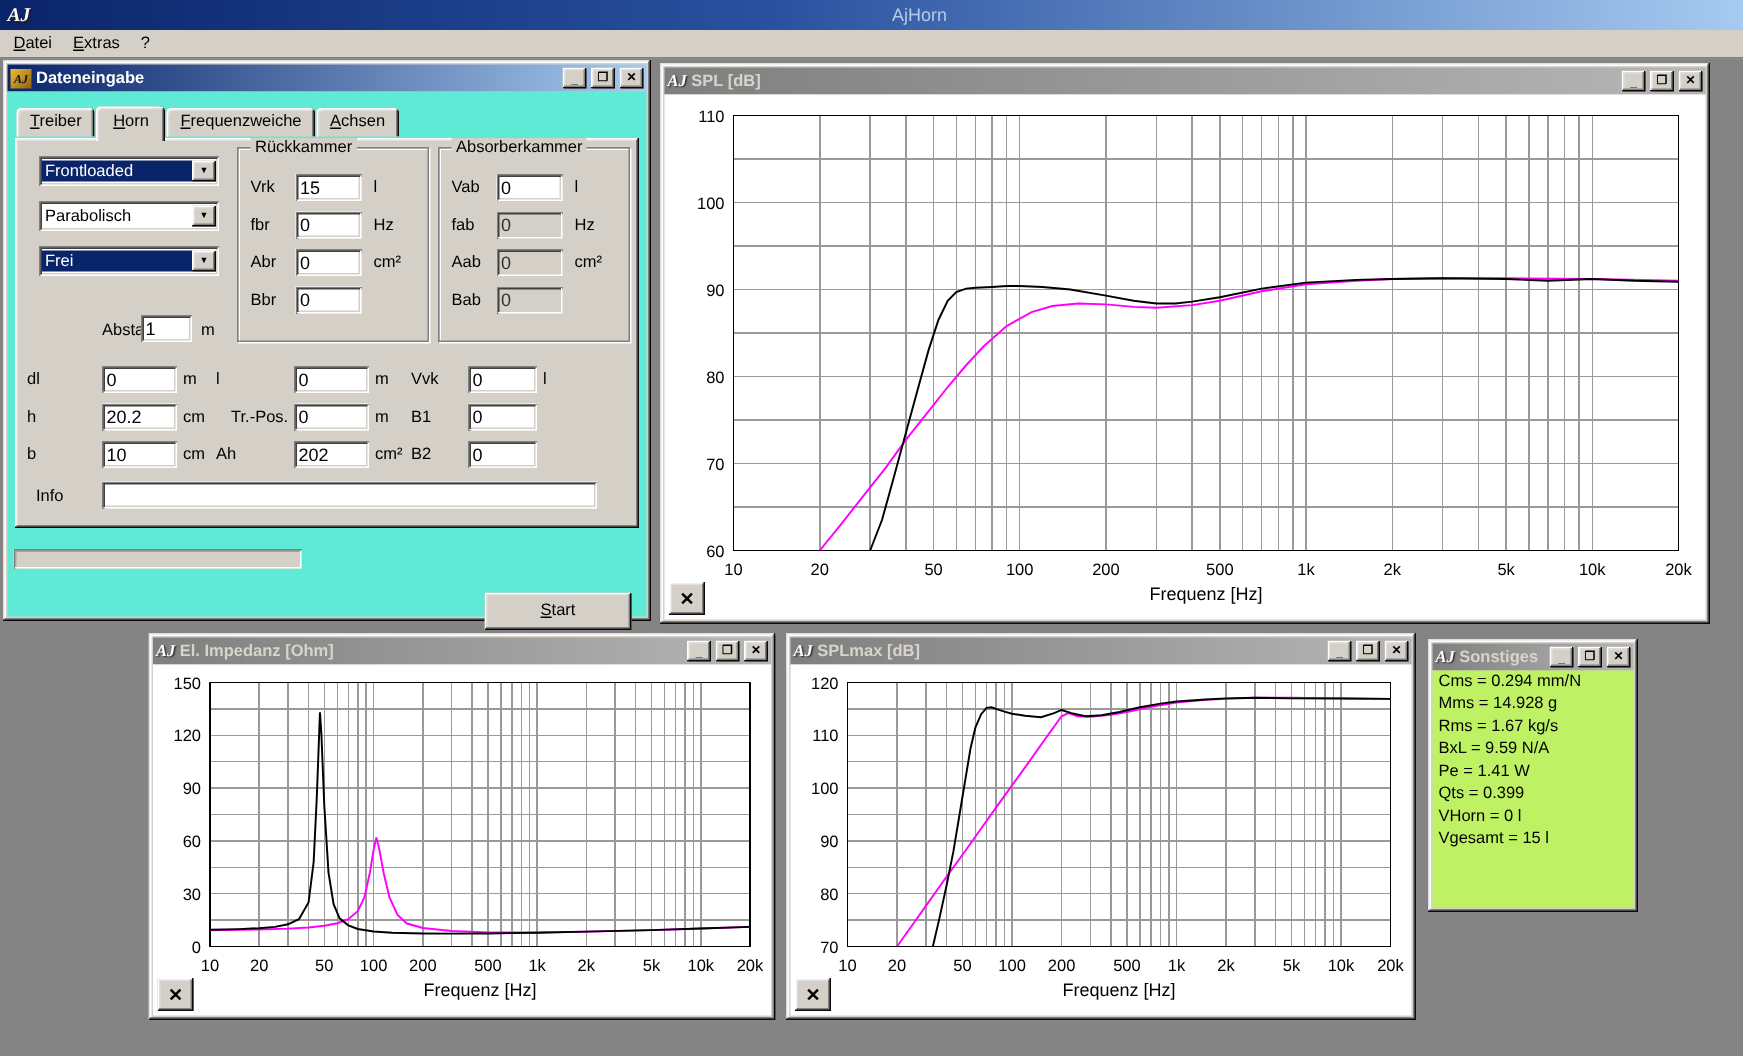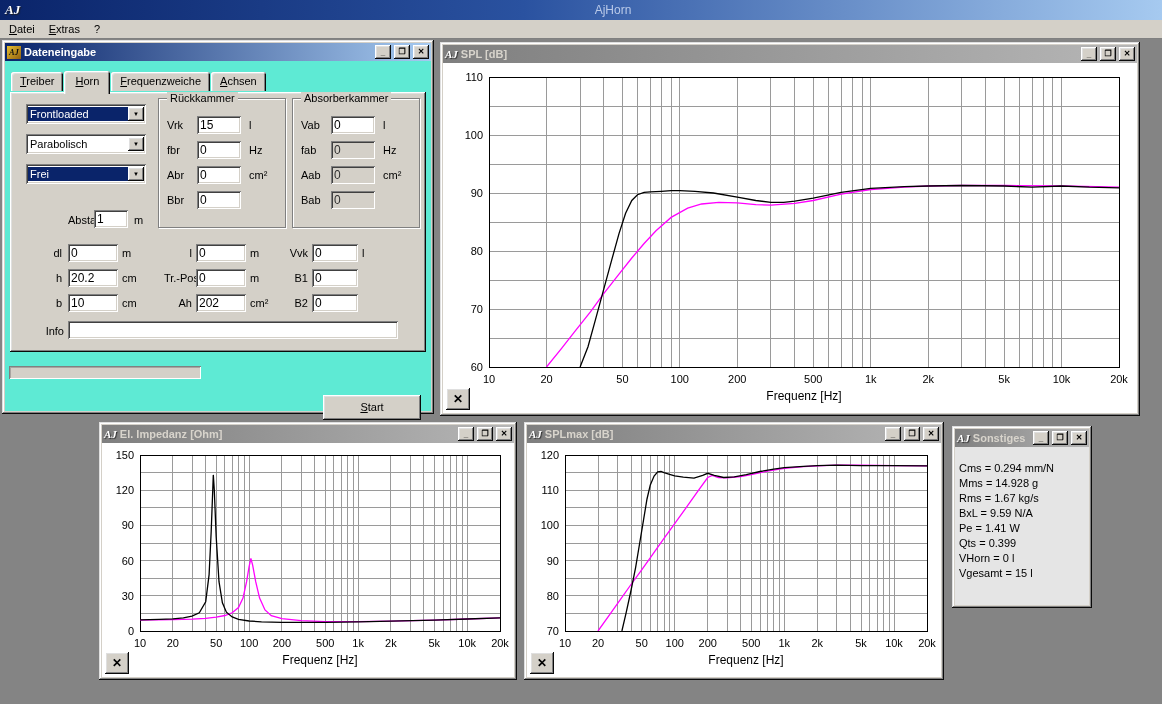--- a/index.html
+++ b/index.html
@@ -48,41 +48,41 @@
   .tabs { position:absolute; left:6px; top:10px; display:flex; align-items:flex-end; z-index:2; }
   .tab { display:block; font-size:11px; padding:3px 9px 4px; background:#d4d0c8; color:#000;
     border-top-left-radius:3px; border-top-right-radius:3px; margin-right:1px;
     box-shadow: inset 1px 1px #fff, inset -1px 0 #0a0a0a, inset 2px 2px #dfdfdf, inset -2px 0 #808080; }
   .tab.active { padding:4px 11px 7px; margin-bottom:-3px; position:relative; z-index:3; }
   .tabpanel { position:absolute; left:5px; top:31px; width:416px; height:260px; background:#d4d0c8;
     box-shadow: inset -1px -1px #0a0a0a, inset 1px 1px #fff, inset -2px -2px #808080, inset 2px 2px #dfdfdf; }
 
   
   .lbl { position:absolute; font-size:11px; line-height:13px; color:#000; white-space:nowrap; }
-  .lbl.r { text-align:right; }
+  .lbl.r { text-align:left; }
   .tin { position:absolute; height:18px; font-size:12px; font-family:inherit; background:#fff; color:#000;
     border:none; outline:none; padding:1px 3px;
     box-shadow: inset 1px 1px #808080, inset -1px -1px #fff, inset 2px 2px #404040, inset -2px -2px #d4d0c8; }
   .tin.dis { background:#d4d0c8; color:#303030; }
   .combo { position:absolute; width:120px; height:20px; background:#fff; display:flex; align-items:center; padding:2px;
     box-shadow: inset 1px 1px #808080, inset -1px -1px #fff, inset 2px 2px #404040, inset -2px -2px #d4d0c8; }
   .combo .ctext { flex:1; font-size:11px; height:14px; line-height:14px; padding:0 2px; color:#000; white-space:nowrap; overflow:hidden; }
   .combo.sel .ctext { background:#0a246a; color:#fff; }
   .combo .cbtn { width:16px; height:14px; flex:none; background:#d4d0c8; color:#000;
     box-shadow: inset -1px -1px #0a0a0a, inset 1px 1px #fff, inset -2px -2px #808080, inset 2px 2px #dfdfdf;
     font-size:6px; display:flex; align-items:center; justify-content:center; }
   .group { position:absolute; border:1px solid #808080; box-shadow: inset 1px 1px #fff, 1px 1px 0 #fff; }
   .gtitle { position:absolute; top:-7px; left:8px; background:#d4d0c8; padding:0 3px; font-size:11px; }
   .status { position:absolute; background:#d4d0c8;
     box-shadow: inset 1px 1px #808080, inset -1px -1px #fff, inset 2px 2px #a8a4a0; }
   .btn { display:block; position:absolute; background:#d4d0c8; font-size:11px; color:#000; text-align:center;
     box-shadow: inset -1px -1px #0a0a0a, inset 1px 1px #fff, inset -2px -2px #808080, inset 2px 2px #dfdfdf; }
 
   
-  .sonst-client { position:relative; height:calc(100% - 18px); background:#e5e5e5; padding:14px 4px; }
+  .sonst-client { position:relative; height:calc(100% - 18px); background:#bef264; padding:0 4px; }
   .sline { font-size:11px; line-height:15px; color:#000; white-space:nowrap; }
 </style>
 </head>
 <body>
 
 <div class="screen">
 
   <div class="main-titlebar">
     <span class="appicon">AJ</span>
     <span class="main-title">AjHorn</span>

